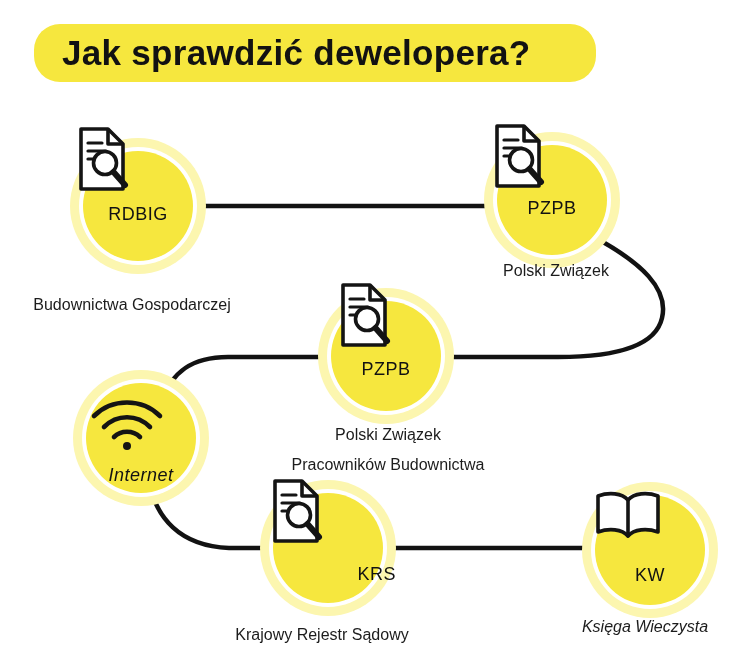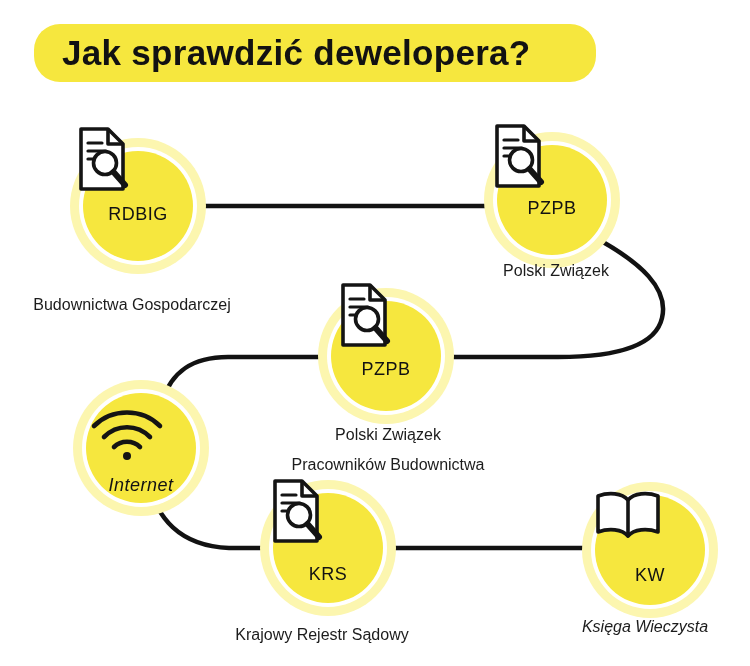--- a/index.html
+++ b/index.html
@@ -36,22 +36,22 @@
   .node-label{
     position:absolute;left:0;width:100%;text-align:center;
     font-size:18px;color:var(--ink);letter-spacing:.5px;
   }
   .icon{position:absolute;}
   .icon svg{display:block;}
   
   .n-rdbig{left:70px;top:138px;}    .n-rdbig .node-label{top:66px;}
   .n-pzfd{left:484px;top:132px;}    .n-pzfd .node-label{top:66px;}
   .n-pzpb{left:318px;top:288px;}    .n-pzpb .node-label{top:71px;}
-  .n-internet{left:73px;top:380px;text-decoration:underline;} .n-internet .node-label{top:95px;font-style:italic;}
-  .n-krs{left:260px;top:480px;}     .n-krs .node-label{top:84px;}
+  .n-internet{left:73px;top:370px;text-decoration:underline;} .n-internet .node-label{top:95px;font-style:italic;}
+  .n-krs{left:260px;top:480px;}     .n-krs .node-label{top:84px;text-align:right;}
   .n-kw{left:582px;top:482px;}      .n-kw .node-label{top:83px;}
   
   .doc-icon{left:2px;top:-12px;width:60px;height:66px;}
   .n-pzfd .doc-icon{left:4px;top:-9px;}
   .n-pzpb .doc-icon{left:16px;top:-6px;}
   .n-krs .doc-icon{left:6px;top:-2px;}
   .wifi-icon{left:15px;top:25px;width:78px;height:56px;}
   .book-icon{left:10px;top:6px;width:72px;height:54px;}
   
   .desc{

